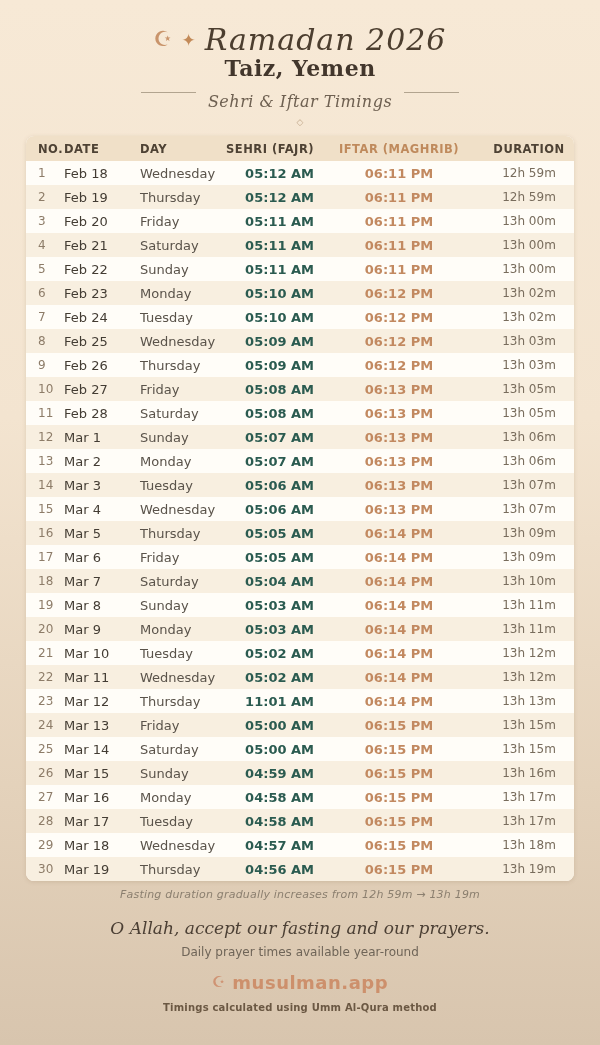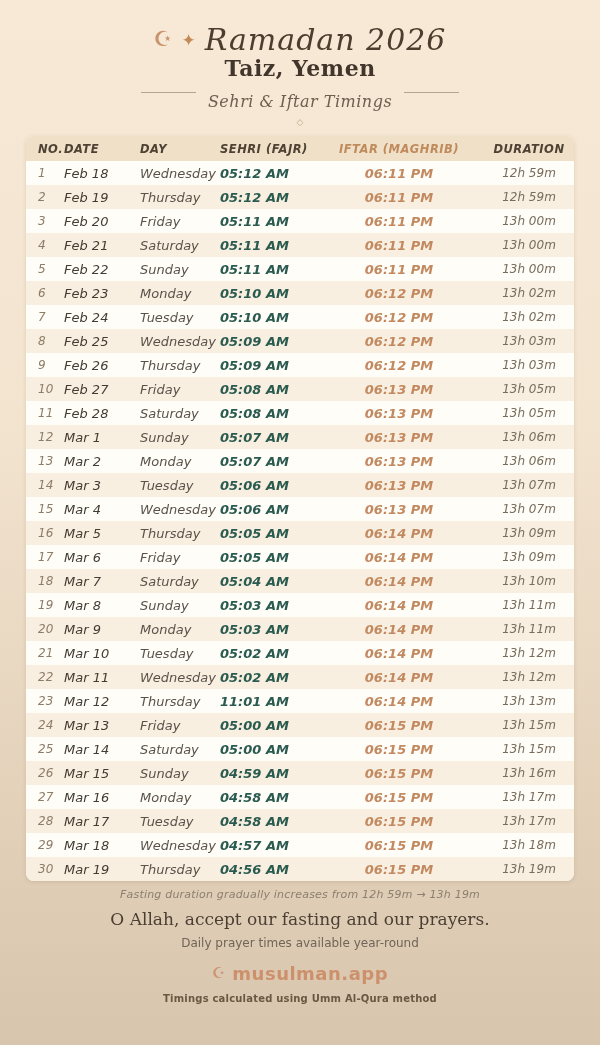--- a/index.html
+++ b/index.html
@@ -49,49 +49,48 @@
     background: #fffdf8;
     border-radius: 8px;
     overflow: hidden;
     box-shadow: 0 1px 4px rgba(120, 95, 60, 0.18);
     text-align: left;
   }
   .thead, .trow {
     display: grid;
     grid-template-columns: 36px 78px 80px 94px 170px 90px;
     align-items: center;
-    font-style: italic;
   }
   .thead {
     height: 25px;
     background: #f0e0c8;
     font-size: 11.5px; font-weight: bold; letter-spacing: 0.5px;
     color: #4e4234;
   }
   .trow { height: 24px; background: #fffdf8; font-size: 13px; }
   .trow.alt { background: #f8efe0; }
   .c-no  { padding-left: 12px; font-size: 12px; color: #8d7c68; }
   .c-date{ padding-left: 2px;  color: #433c33; }
   .c-day { color: #5a534a; }
-  .c-seh { text-align: left; font-weight: bold; color: #2b5b50; }
+  .c-seh { text-align: right; font-weight: bold; color: #2b5b50; }
   .c-ift { text-align: center; font-weight: bold; color: #c28960; }
   .c-dur { text-align: center; font-size: 12px; color: #786c5c; }
   .thead .c-no, .thead .c-date, .thead .c-day { color: #4e4234; font-size: 11.5px; }
   .thead .c-seh { color: #4e4234; }
   .thead .c-ift { color: #bf8a5c; }
   .thead .c-dur { color: #4e4234; font-size: 11.5px; }
 
   
   .note {
     margin-top: 7px; font-size: 11px; font-style: italic; color: #8b7f6f; letter-spacing: 0.2px;
   }
   .dua {
-    margin-top: 8px;
+    margin-top: 17px;
     font-family: "DejaVu Serif", "Liberation Serif", serif;
-    font-size: 17px; color: #4b3f34;
+    font-style: italic; font-size: 17px; color: #4b3f34;
   }
   .daily { margin-top: 7px; font-size: 12px; color: #6f6558; }
   .brand-row {
     margin-top: 13px;
     display: flex; align-items: center; justify-content: center; gap: 7px;
   }
   .brand-moon { font-size: 15px; color: #cf9373; line-height: 1; }
   .brand-name { font-size: 18px; font-weight: bold; color: #cd906c; letter-spacing: 0.5px; }
   .url { margin-top: 3px; font-size: 12px; color: #564939; }
   .method { margin-top: 9px; font-size: 10px; font-weight: bold; color: #6b5843; letter-spacing: 0.2px; }

